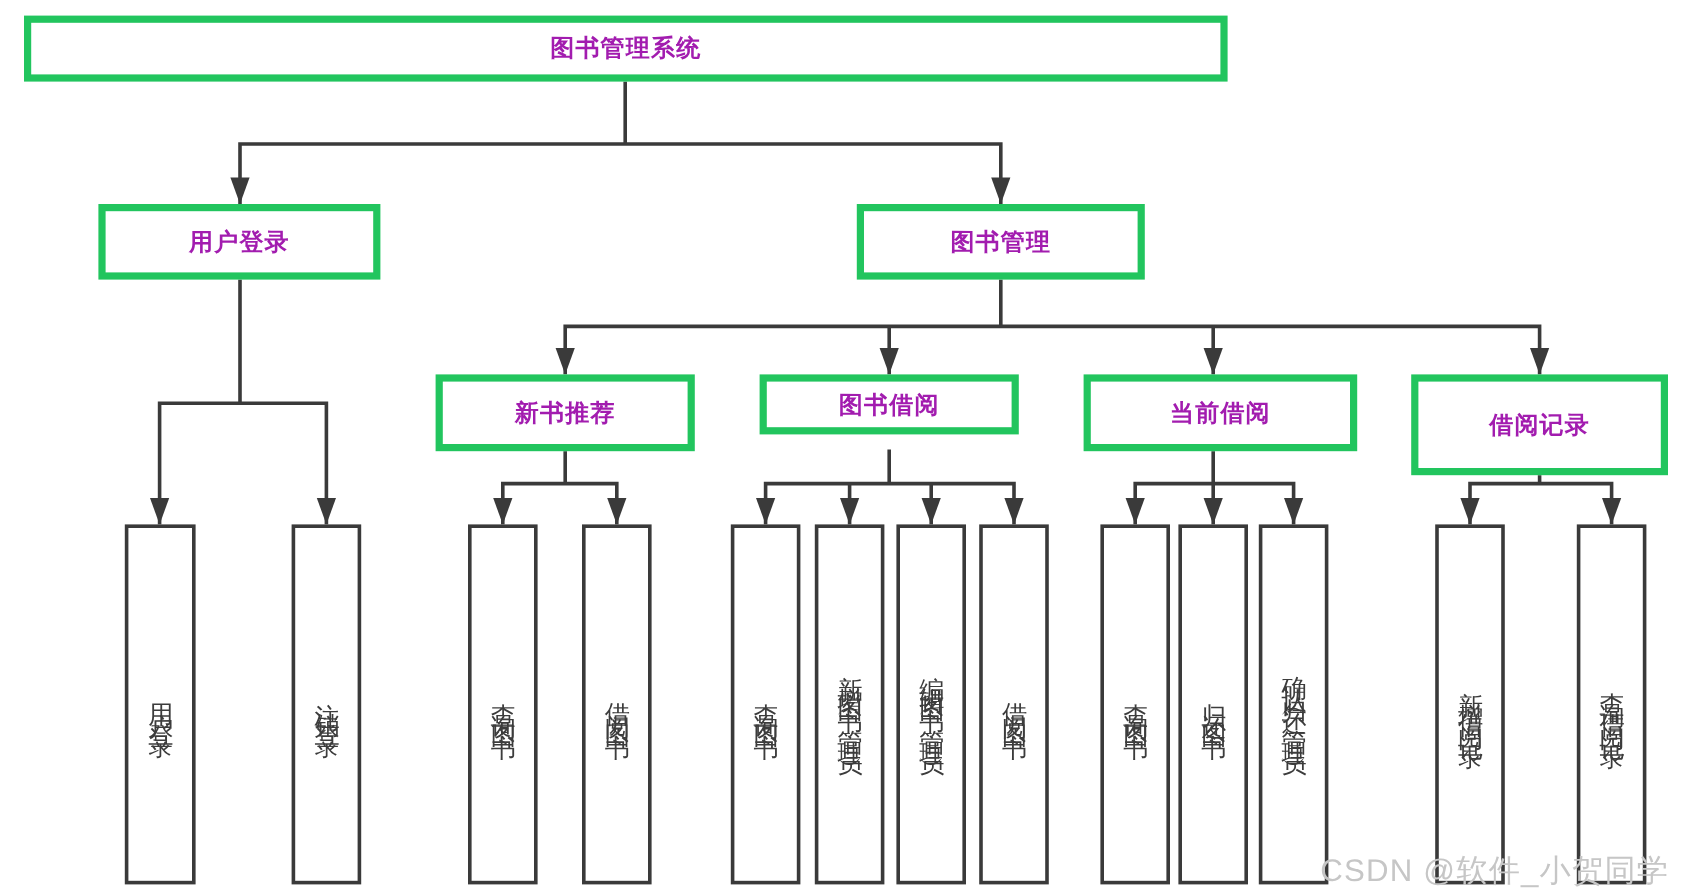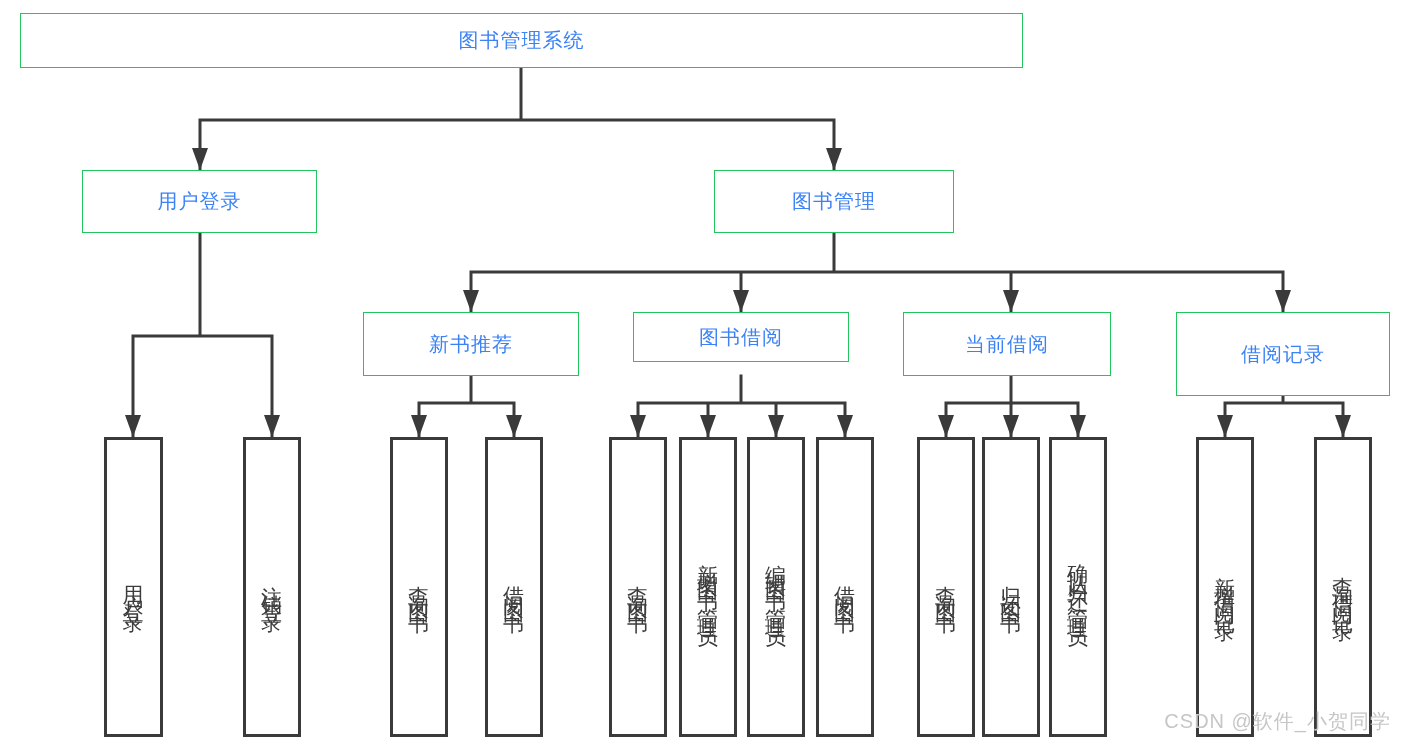--- a/index.html
+++ b/index.html
@@ -1,28 +1,28 @@
 <!DOCTYPE html>
 <html><head>
 <meta charset="utf-8">
 <style>
   html,body{margin:0;padding:0;background:#ffffff;}
   body{font-family:"Liberation Sans",sans-serif;}
   .stage{position:relative;width:1405px;height:747px;background:#ffffff;overflow:hidden;}
   .wires{position:absolute;left:0;top:0;width:1405px;height:747px;}
   .wire{fill:none;stroke:#3a3a3a;stroke-width:3;stroke-linecap:square;}
   .arrowheads polygon{fill:#3a3a3a;stroke:none;}
-  .hbox{position:absolute;box-sizing:border-box;border:1px solid #22c55e;background:#ffffff;
+  .hbox{position:absolute;box-sizing:border-box;border:6px solid #22c55e;background:#ffffff;
         display:flex;align-items:center;justify-content:center;
-        font-size:20px;color:#3b82f6;letter-spacing:1px;white-space:nowrap;}
+        font-size:20px;color:#a21caf;letter-spacing:1px;white-space:nowrap;font-weight:bold;}
   .vbox{position:absolute;box-sizing:border-box;border:3px solid #3a3a3a;background:#ffffff;
         display:flex;align-items:center;justify-content:center;color:#3c3c3c;}
   .vbox .vlabel{writing-mode:vertical-rl;text-orientation:upright;
         font-size:21px;letter-spacing:9px;line-height:1;}
-  .watermark{position:absolute;top:708px;right:14px;font-size:20px;color:#c6c6c6;
+  .watermark{position:absolute;top:708px;right:14px;font-size:26px;color:#c6c6c6;
         letter-spacing:1px;z-index:5;white-space:nowrap;}
 </style>
 </head>
 <body>
 
 <div class="stage">
 
   <svg class="wires" width="1405" height="747" viewBox="0 0 1405 747" xmlns="http://www.w3.org/2000/svg">
     <path class="wire" d="
       M521 68 V120
@@ -91,21 +91,21 @@
   <div class="hbox" style="left:363px;top:312px;width:216px;height:64px">
     <span>新书推荐</span>
   </div>
 
   <div class="hbox" style="left:714px;top:170px;width:240px;height:63px">
     <span>图书管理</span>
   </div>
   <div class="hbox" style="left:633px;top:312px;width:216px;height:50px">
     <span>图书借阅</span>
   </div>
-  <div class="hbox" style="left:903px;top:312px;width:208px;height:64px">
+  <div class="hbox" style="left:903px;top:312px;width:228px;height:64px">
     <span>当前借阅</span>
   </div>
   <div class="hbox" style="left:1176px;top:312px;width:214px;height:84px">
     <span>借阅记录</span>
   </div>
 
   <div class="vbox" style="left:104px;top:437px;width:59px;height:300px">
     <span class="vlabel">用户登录</span>
   </div>
   <div class="vbox" style="left:243px;top:437px;width:58px;height:300px">

